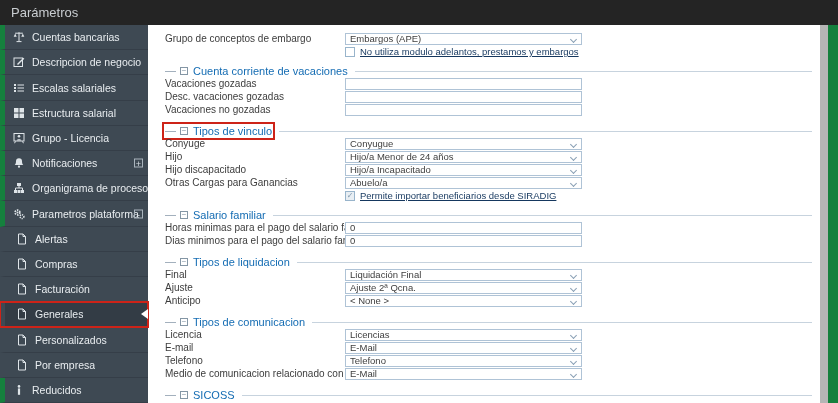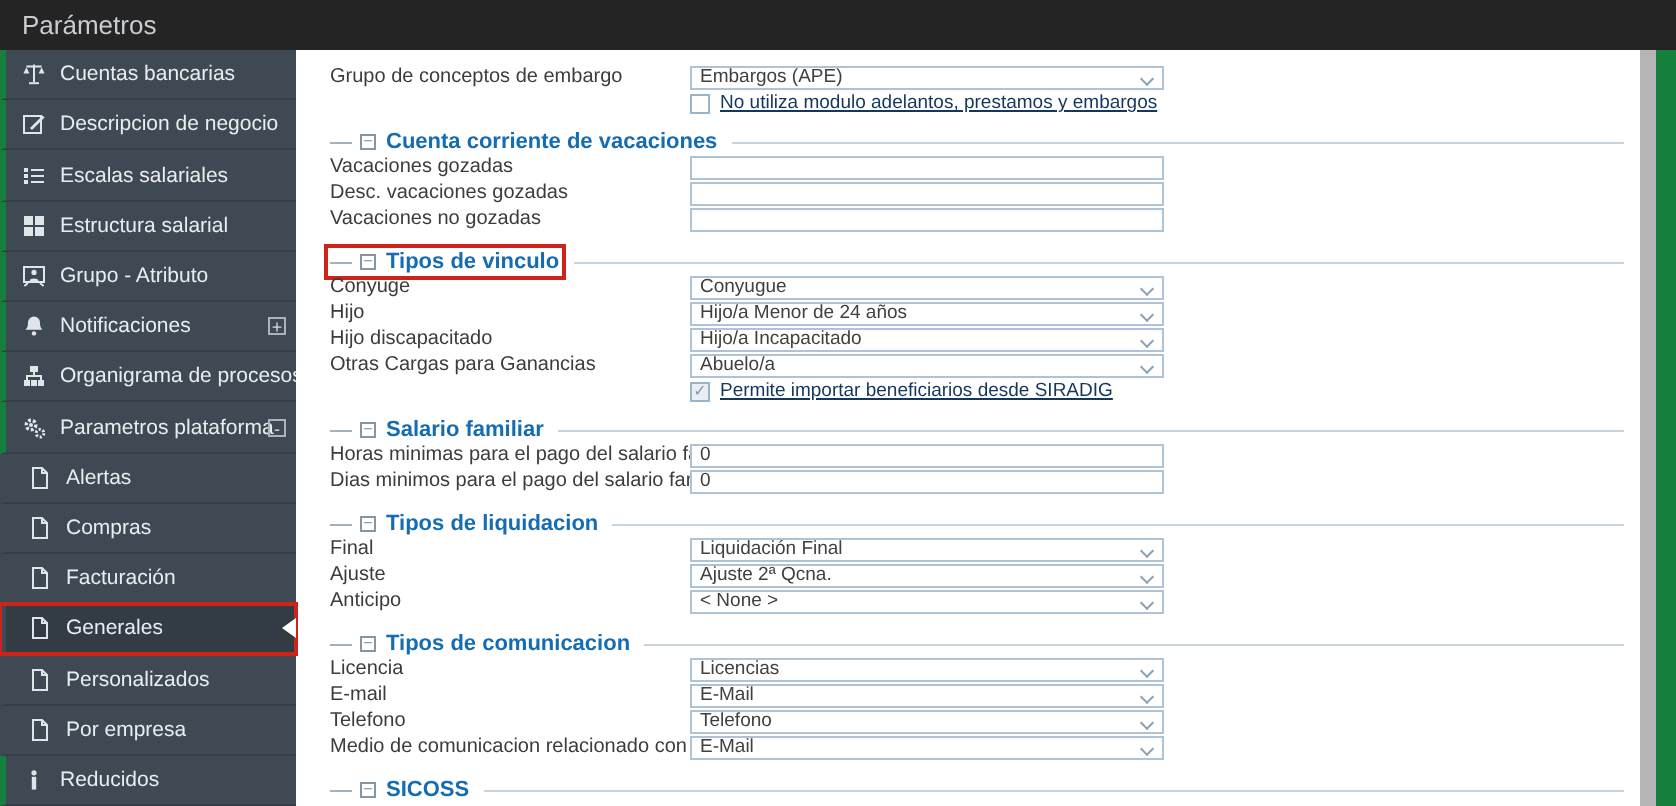--- a/index.html
+++ b/index.html
@@ -5,21 +5,21 @@
   html,body{margin:0;padding:0;background:#fff;}
   .app{position:relative;width:838px;height:403px;background:#15803d;overflow:hidden;
        font-family:"Liberation Sans",sans-serif;-webkit-font-smoothing:antialiased;}
   
   .header{position:absolute;left:0;top:0;width:838px;height:25px;background:#242424;}
   .header span{display:inline-block;padding-left:11px;line-height:25px;font-size:13px;color:#c9cdd1;}
   
   .sidebar{position:absolute;left:0;top:25px;width:148px;height:378px;background:#3e4953;
            display:flex;flex-direction:column;}
   .sb-row{flex:1 1 0;display:flex;align-items:center;gap:6px;padding-left:7px;
-          border-left:3px solid #15803d;border-bottom:1px solid #353e48;position:relative;
+          border-left:5px solid #15803d;border-bottom:1px solid #353e48;position:relative;
           box-sizing:border-box;cursor:pointer;}
   .sb-row.sub{border-left-color:#3e4953;padding-left:10px;}
   .sb-row.selected{background:#333c45;}
   .sb-row.annotated{outline:2px solid #cd2318;outline-offset:-1px;z-index:3;}
   .sb-icon{width:14px;height:12px;flex:0 0 14px;display:inline-flex;align-items:center;justify-content:center;}
   .sb-label{font-size:10.5px;color:#e9edf0;white-space:nowrap;overflow:hidden;}
   .sb-exp{position:absolute;right:5px;top:50%;transform:translateY(-50%);width:9px;height:9px;
           border:1px solid #a9b4bd;color:#d6dde2;font-size:9px;line-height:8px;text-align:center;
           box-sizing:border-box;display:none;}
   .sel-pointer{display:none;}
@@ -40,21 +40,21 @@
   .cb{width:8px;height:8px;border:1px solid #98b4cb;background:#fff;font-size:8px;line-height:8px;
       text-align:center;color:#7f98ad;box-sizing:content-box;cursor:pointer;}
   .cb.checked{background:#e8eef3;}
   .link{font-size:9.5px;color:#15375e;text-decoration:underline;white-space:nowrap;cursor:pointer;}
   .sec-row{display:flex;align-items:center;height:12px;margin:8px 0 1px 0;}
   .sec-head{display:inline-flex;align-items:center;}
   .sec-head.annotated{outline:2px solid #cd2318;outline-offset:1px;}
   .sec-dash{width:11px;height:1px;background:#a3b0bd;margin-right:4px;}
   .sec-box{width:8px;height:8px;border:1px solid #8496a5;color:#8496a5;font-size:8px;line-height:6px;
            text-align:center;box-sizing:border-box;margin-right:5px;cursor:pointer;}
-  .sec-title{color:#146cb3;font-weight:bold;font-size:11px;white-space:nowrap;}
+  .sec-title{color:#146cb3;font-weight:normal;font-size:11px;white-space:nowrap;}
   .sec-line{flex:1;height:1px;background:#c7d3de;margin-left:7px;}
   
   .scrollbar{position:absolute;left:820px;top:25px;width:8px;height:378px;background:#b5b5b5;cursor:pointer;}
 </style>
 </head>
 <body>
 
 <div class="app">
   <div class="header">
     <span>Parámetros</span>
@@ -107,21 +107,21 @@
   </div>
       <div class="sb-row">
     <span class="sb-icon">
           <svg width="12" height="12" viewBox="0 0 12 12" stroke-width="1">
             <rect x="1" y="1.5" width="10" height="7.5" fill="none" stroke="#dfe5e9"></rect>
             <circle cx="6" cy="4.2" r="1.3" fill="#dfe5e9"></circle>
             <path d="M3.8 8.5c0-1.6 4.4-1.6 4.4 0z" fill="#dfe5e9"></path>
             <path d="M1.2 11l1.8-1.5M10.8 11 9 9.5" stroke="#dfe5e9"></path>
           </svg>
         </span>
-    <span class="sb-label">Grupo - Atributo</span>
+    <span class="sb-label">Grupo - Licencia</span>
 
   </div>
       <div class="sb-row">
     <span class="sb-icon">
           <svg width="12" height="12" viewBox="0 0 12 12" stroke-width="1">
             <path d="M6 1.3a3 3 0 0 1 3 3c0 2.4.7 3.1 1.3 3.6H1.7C2.3 7.4 3 6.7 3 4.3a3 3 0 0 1 3-3z" fill="#dfe5e9"></path>
             <circle cx="6" cy="9.7" r="1.1" fill="#dfe5e9"></circle>
           </svg>
         </span>
     <span class="sb-label">Notificaciones</span>

